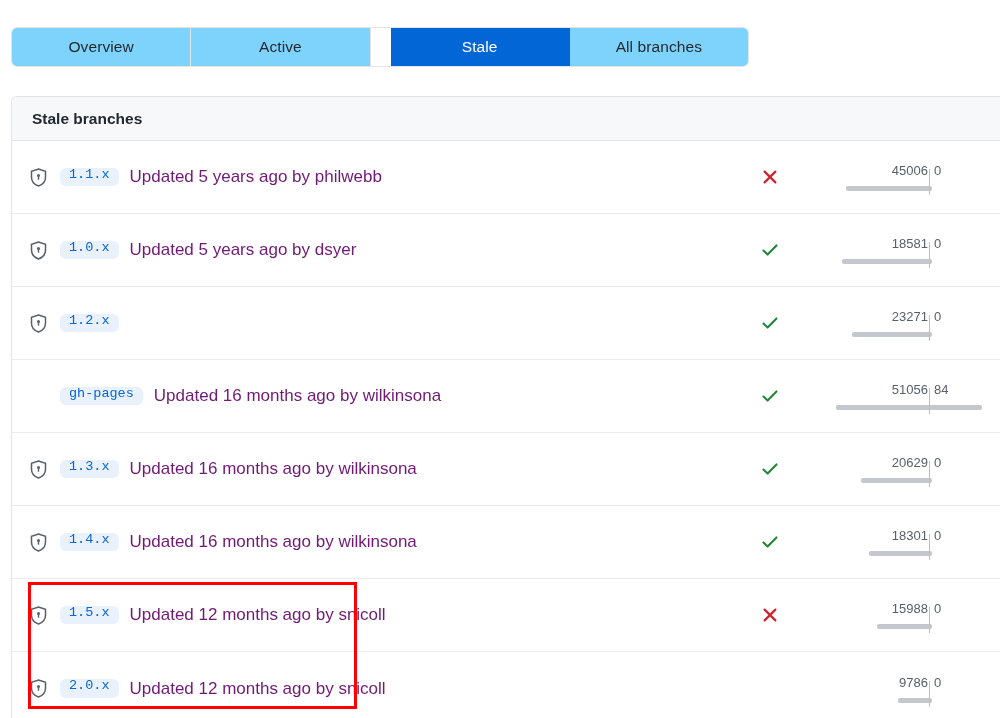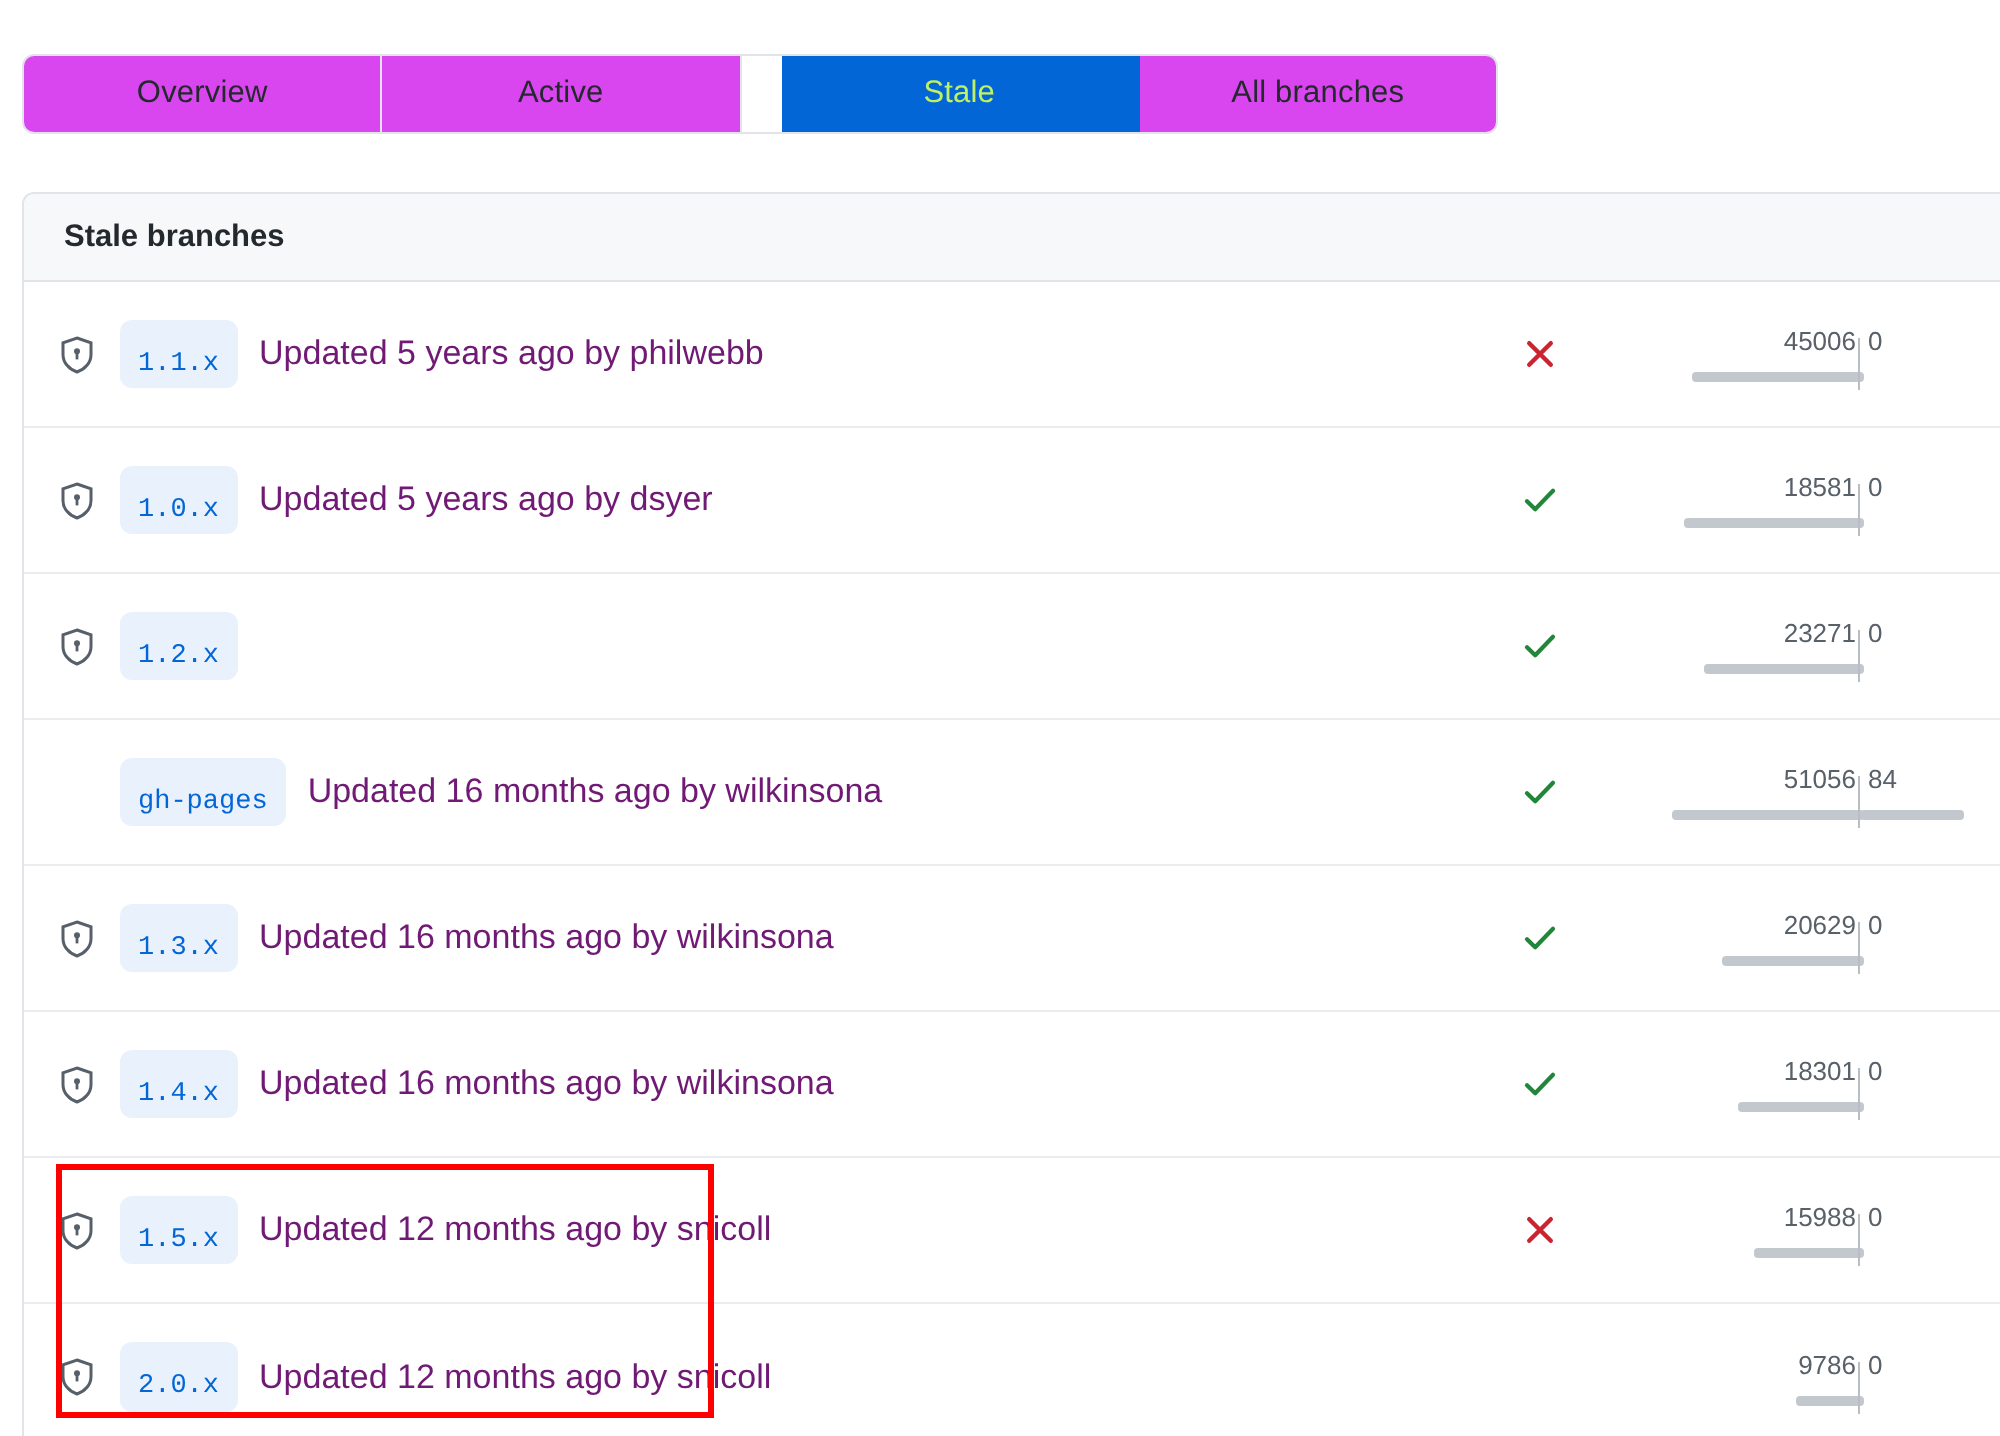--- a/index.html
+++ b/index.html
@@ -30,31 +30,31 @@
     box-sizing: border-box;
     overflow: hidden;
   }
   .tab {
     flex: 1 1 0;
     display: flex;
     align-items: center;
     justify-content: center;
     font-size: 15.5px;
     color: #24292e;
-    background: #d946ef;
+    background: #7dd3fc;
     border-right: 1px solid #e1e4e8;
     box-sizing: border-box;
     cursor: pointer;
     user-select: none;
     letter-spacing: .1px;
   }
   .tab:last-child { border-right: none; text-align: center; }
   .tab.active {
     background: #0366d6;
-    color: #bef264;
+    color: #ffffff;
     border-right-color: #0366d6;
     margin-left: 20px;
   }
 
   
   .card {
     position: absolute;
     left: 11px;
     top: 96px;
     width: 1000px;
@@ -99,21 +99,21 @@
     align-items: center;
   }
   .shield-slot svg { display: block; }
 
   .branch-badge {
     background: #e8f1fc;
     color: #0366d6;
     font-family: "Liberation Mono", "DejaVu Sans Mono", monospace;
     font-size: 13.5px;
     border-radius: 6px;
-    padding: 16px 9px 5px 9px;
+    padding: 0 9px 5px 9px;
     line-height: 1;
     white-space: nowrap;
     cursor: pointer;
   }
   .meta {
     margin-left: 11px;
     font-size: 17px;
     color: #701a75;
     white-space: nowrap;
   }

